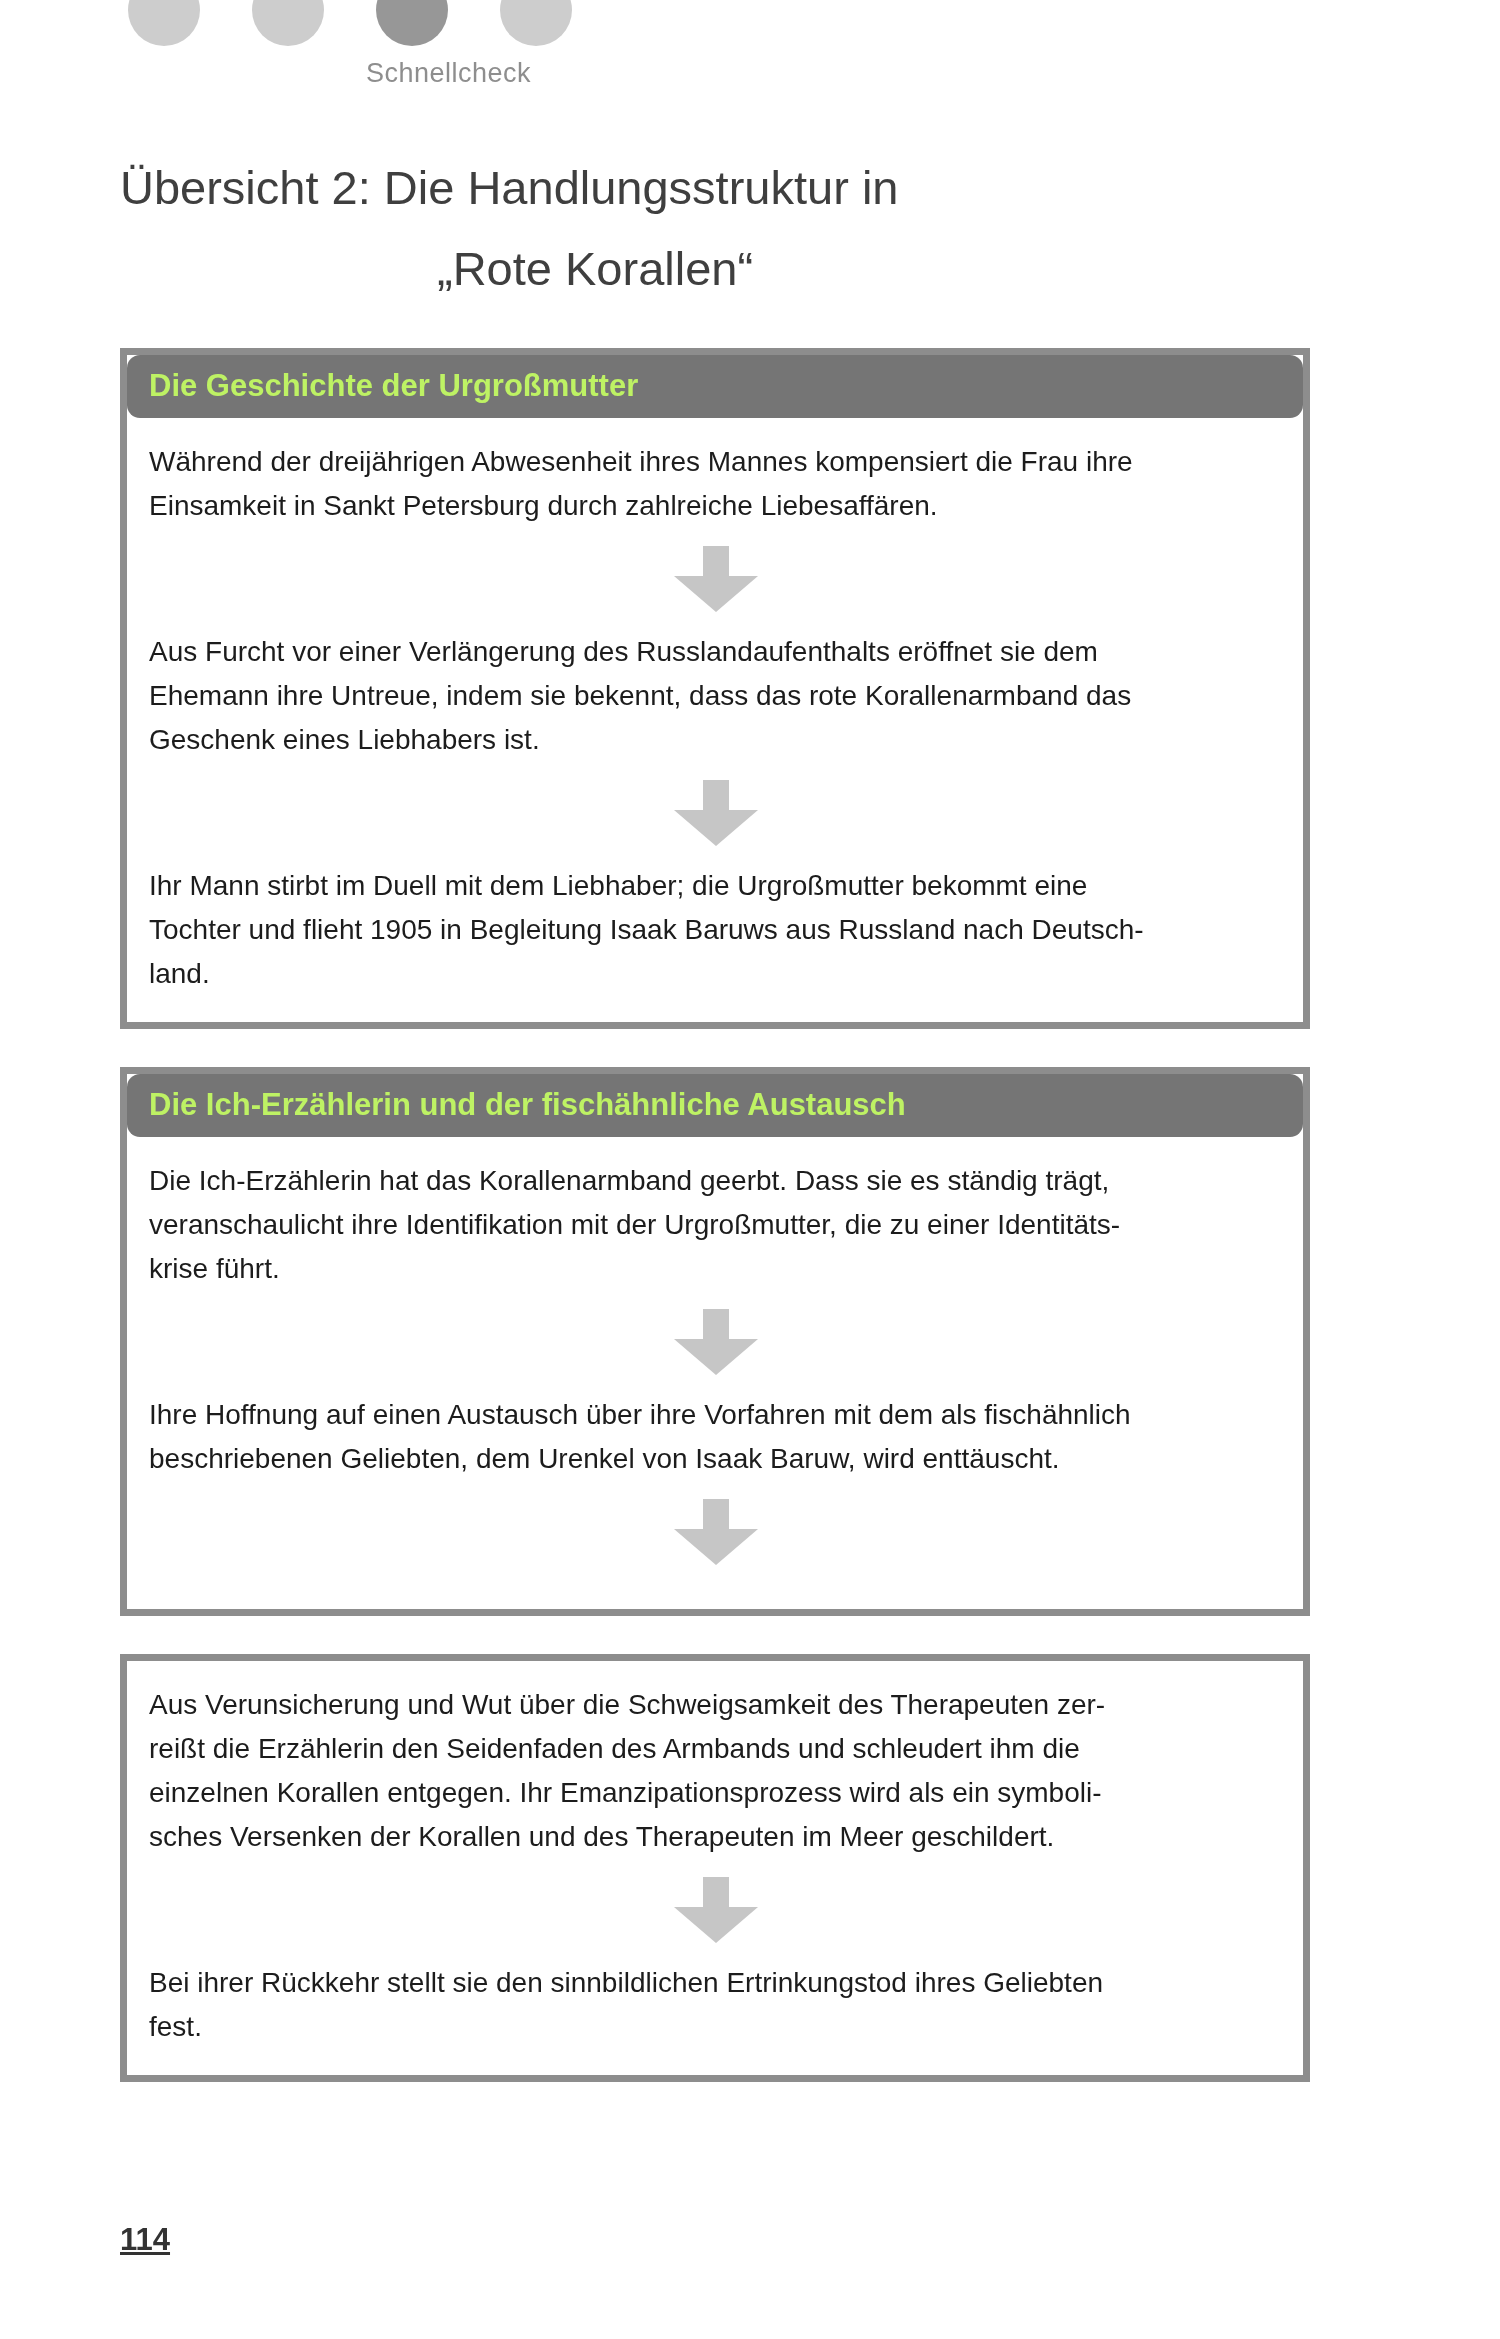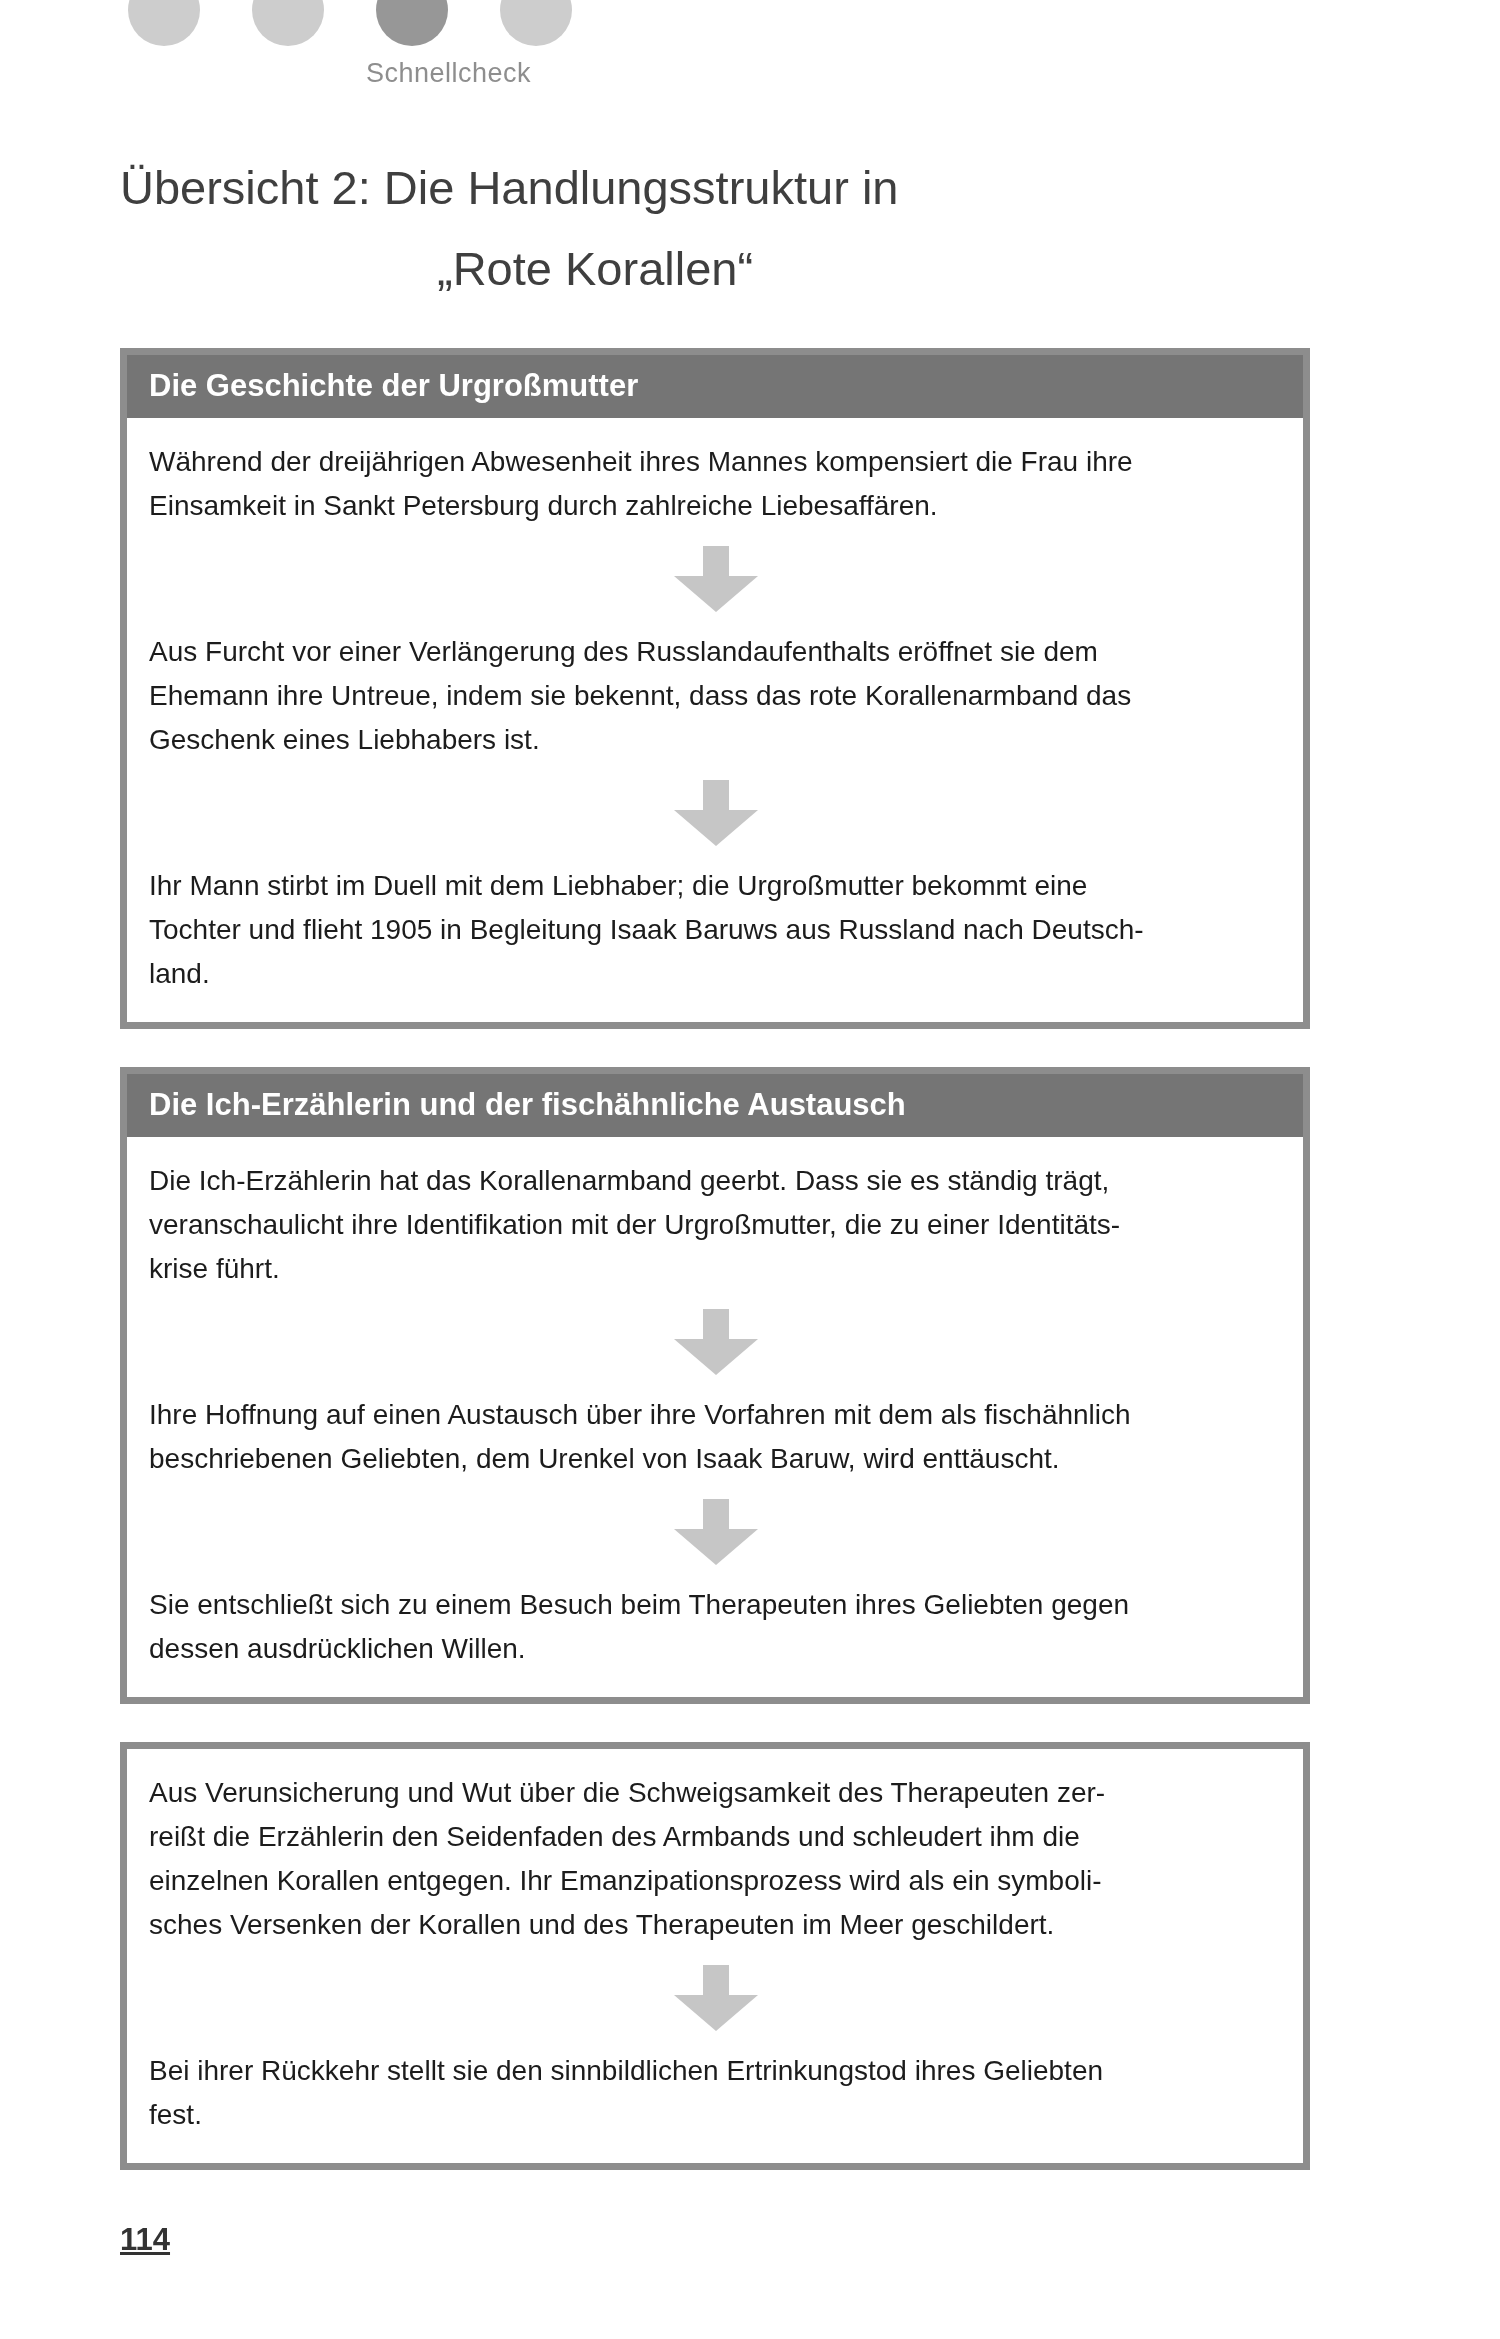--- a/index.html
+++ b/index.html
@@ -48,24 +48,25 @@
     margin-bottom: 26px;
   }
   .title .line2 { padding-left: 317px; }
   .box {
     border: 7px solid #8d8d8d;
     background: #ffffff;
     margin-top: 38px;
   }
   .box-header {
     background: #757575;
-    color: #ffffff;
+    color: #bef264;
     font-weight: bold;
     font-size: 31px;
     padding: 13px 22px 14px 22px;
+    border-radius: 13px;
   }
   .box-body {
     padding: 22px 20px 26px 22px;
     font-size: 28px;
     line-height: 44px;
     color: #1c1c1c;
   }
   .para { white-space: pre-line; }
   .arrow-wrap {
     display: flex;
@@ -137,22 +138,20 @@
             <polygon points="29,0 55,0 55,30 84,30 42,66 0,30 29,30" fill="#c6c6c6"></polygon>
           </svg>
       </div>
       <div class="para">Ihre Hoffnung auf einen Austausch über ihre Vorfahren mit dem als fischähnlich
 beschriebenen Geliebten, dem Urenkel von Isaak Baruw, wird enttäuscht.</div>
       <div class="arrow-wrap">
         <svg width="84" height="66" viewBox="0 0 84 66">
             <polygon points="29,0 55,0 55,30 84,30 42,66 0,30 29,30" fill="#c6c6c6"></polygon>
           </svg>
       </div>
-      <div class="para">Sie entschließt sich zu einem Besuch beim Therapeuten ihres Geliebten gegen
-dessen ausdrücklichen Willen.</div>
     </div>
   </div>
 
   <div class="box">
     <div class="box-body">
       <div class="para">Aus Verunsicherung und Wut über die Schweigsamkeit des Therapeuten zer-
 reißt die Erzählerin den Seidenfaden des Armbands und schleudert ihm die
 einzelnen Korallen entgegen. Ihr Emanzipationsprozess wird als ein symboli-
 sches Versenken der Korallen und des Therapeuten im Meer geschildert.</div>
       <div class="arrow-wrap">

